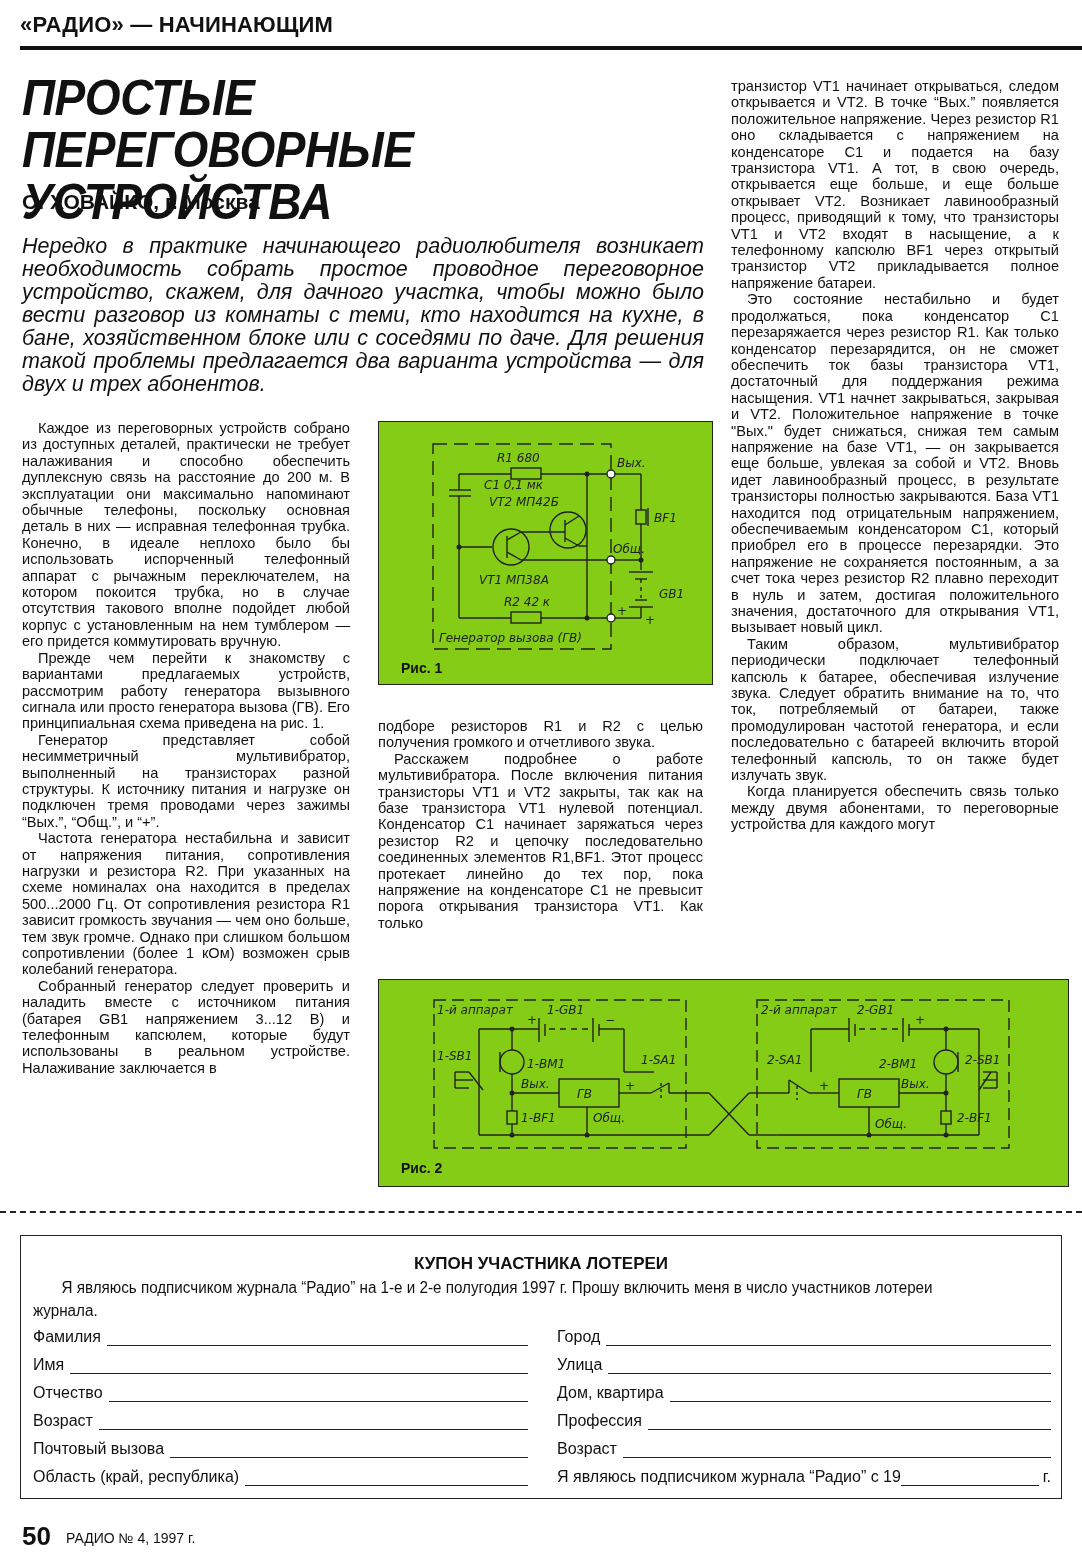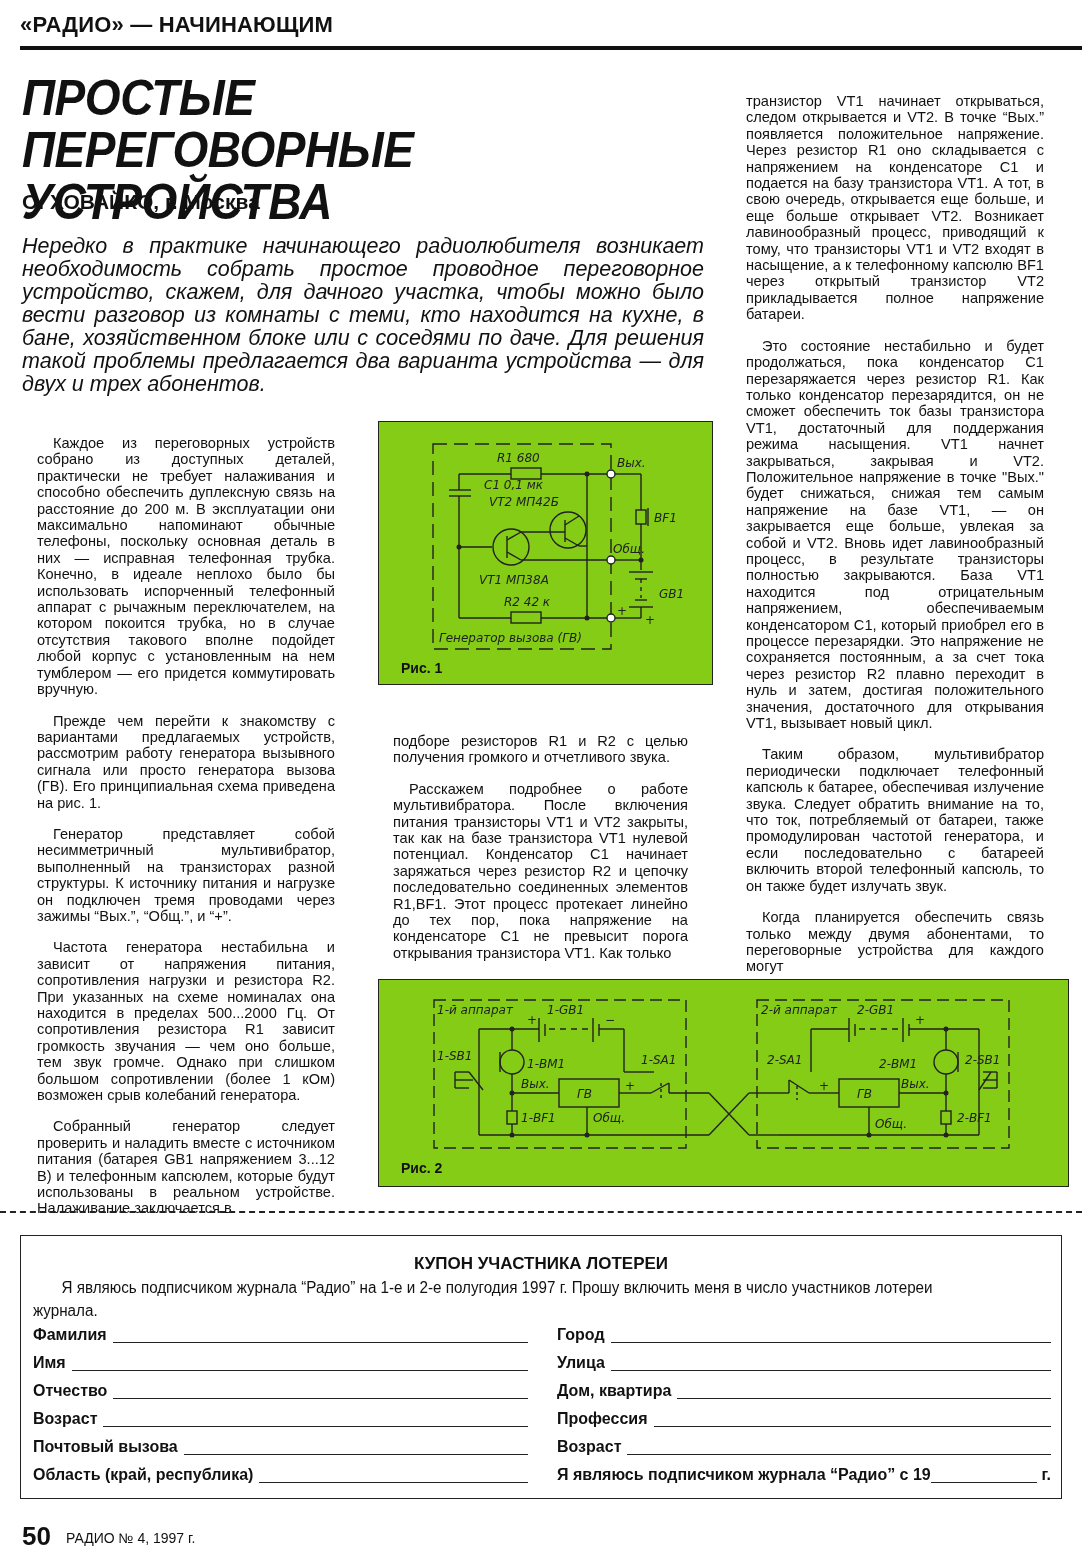--- a/index.html
+++ b/index.html
@@ -4,35 +4,35 @@
 <style>
   html, body { margin: 0; padding: 0; background: #ffffff; }
   body { width: 1082px; height: 1566px; position: relative; overflow: hidden; color: #111; font-family: "Liberation Sans", sans-serif; }
   .abs { position: absolute; }
   .rubric { left: 20px; top: 12px; font-size: 22px; font-weight: bold; letter-spacing: 0.2px; }
   .rule { left: 20px; top: 46px; width: 1062px; height: 4px; background: #111; }
   .title { left: 22px; top: 72px; width: 690px; font-size: 50px; line-height: 52px; font-weight: bold; font-style: italic; letter-spacing: -0.5px; transform: scaleX(0.92); transform-origin: left top; }
   .author { left: 22px; top: 190px; font-size: 21px; font-weight: bold; }
   .lead { left: 22px; top: 235px; width: 682px; font-size: 21.5px; line-height: 23px; font-style: italic; text-align: justify; }
   .col { font-size: 14.6px; line-height: 16.4px; text-align: justify; hyphens: manual; }
-  .col p { margin: 15px; text-indent: 16px; }
+  .col p { margin: 0; text-indent: 16px; }
   .col p.noind { text-indent: 0; }
   .col1 { left: 22px; top: 420px; width: 328px; }
   .col2 { left: 378px; top: 718px; width: 325px; }
   .col3 { left: 731px; top: 78px; width: 328px; }
   .fig { border: 1.5px solid #222; background: #84cc16; }
   .fig1 { left: 378px; top: 421px; width: 333px; height: 262px; }
   .fig2 { left: 378px; top: 979px; width: 689px; height: 206px; }
   .figcap { position: absolute; font-weight: bold; font-size: 14px; padding-left: 12px; }
   .fig svg { position: absolute; left: 0; top: 0; }
   .cutline { left: 0; top: 1211px; width: 1082px; height: 0; border-top: 2.5px dashed #222; }
   .coupon { left: 20px; top: 1235px; width: 1040px; height: 262px; border: 1.5px solid #222; }
   .coupon-title { position: absolute; left: 0; top: 18px; width: 100%; text-align: center; font-size: 17px; font-weight: bold; }
   .coupon-text { position: absolute; left: 12px; top: 40px; width: 1016px; font-size: 16px; line-height: 23px; text-indent: 30px; transform: scaleX(0.95); transform-origin: left top; }
-  .field { position: absolute; display: flex; font-size: 16px; height: 20px; font-weight: bold; }
+  .field { position: absolute; display: flex; align-items: flex-end; font-size: 16px; height: 20px; }
   .field .lbl { white-space: nowrap; }
   .field .line { flex: 1; border-bottom: 1.3px solid #222; margin-left: 6px; height: 16px; }
   .field .suffix { margin-left: 4px; }
   .footer-num { left: 22px; top: 1521px; font-size: 26px; font-weight: bold; }
   .footer-issue { left: 66px; top: 1530px; font-size: 14px; }
   .svgtxt { font-family: "DejaVu Sans", sans-serif; font-style: italic; font-size: 12px; fill: #222; }
 </style>
 </head>
 <body>
 

